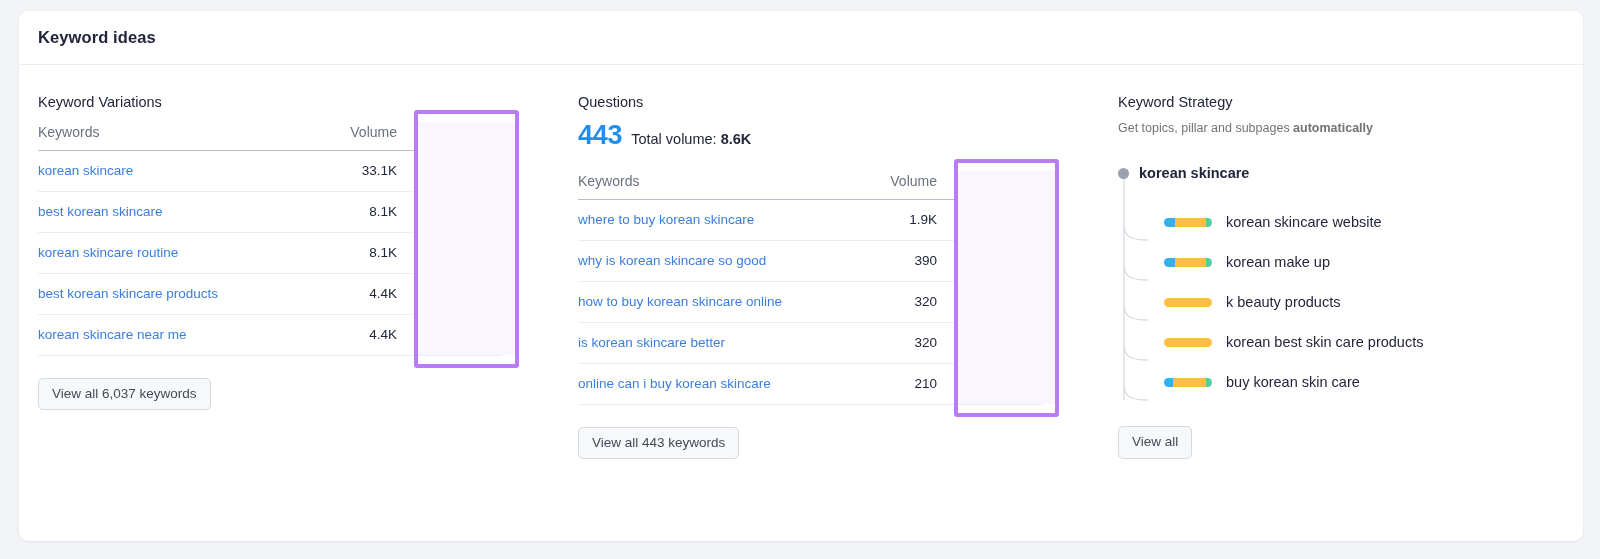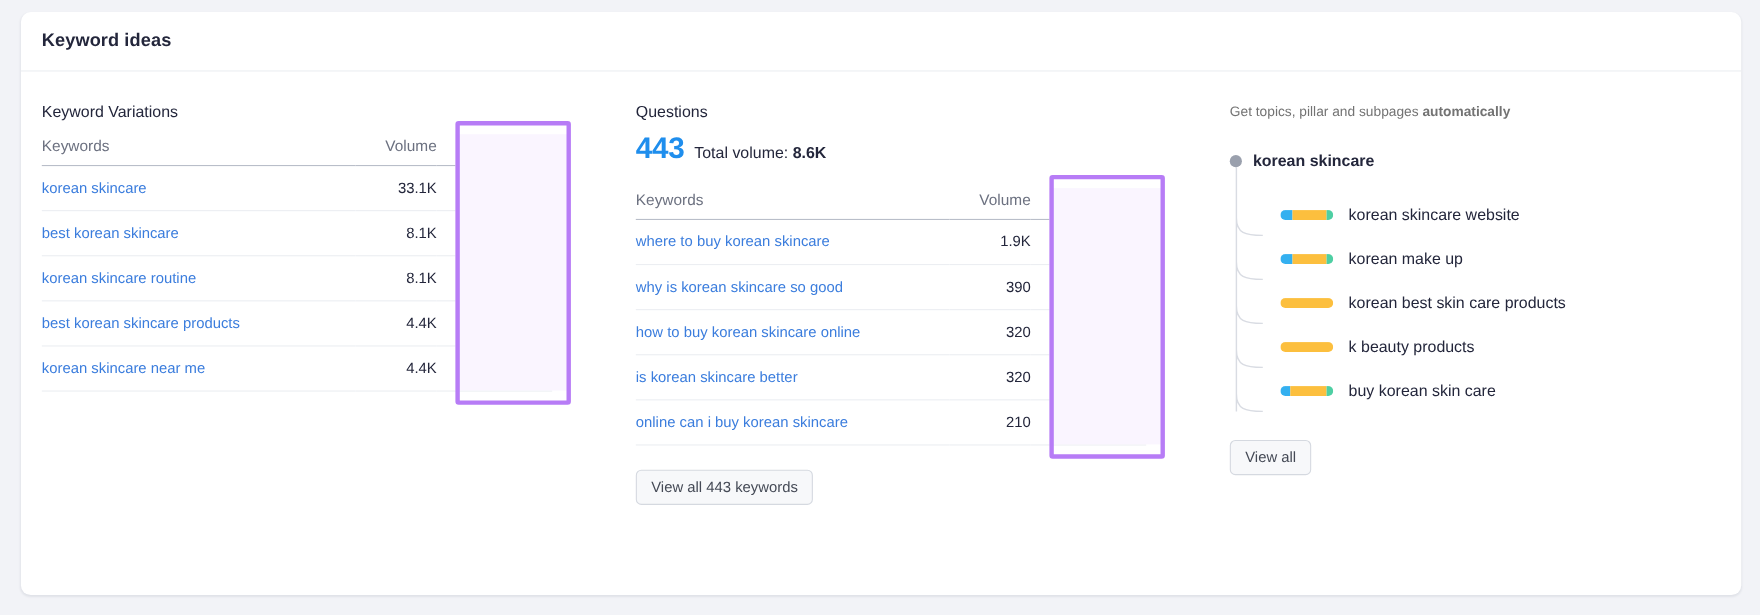--- a/index.html
+++ b/index.html
@@ -294,20 +294,21 @@
                   <td class="pkd"><span class="pkd-cellwrap">
                       <span>0</span>
                       <span class="dot" style="background: rgb(10, 164, 110);"></span>
                     </span></td>
                 </tr>
               </tbody>
           </table>
           <div class="pkd-highlight" style="left:376px; top:-12px; width:105px; height:258px;"></div>
         </div>
 
+        <button class="btn">View all 6,037 keywords</button>
       </div>
 
       <div class="col col-questions">
         <div class="sec-title">Questions</div>
         <div class="stat-line">
           <span class="stat-big">443</span>
           <span class="stat-rest">
             <span>Total volume:</span>
             <b>8.6K</b>
           </span>
@@ -381,20 +382,21 @@
                 </tr>
               </tbody>
           </table>
           <div class="pkd-highlight" style="left:376px; top:-12px; width:105px; height:258px;"></div>
         </div>
 
         <button class="btn">View all 443 keywords</button>
       </div>
 
       <div class="col col-strategy">
+        <div class="sec-title">Keyword Strategy</div>
         <div class="strategy-sub">
           <span>Get topics, pillar and subpages </span><b>automatically</b>
         </div>
 
         <div class="tree">
           <svg class="tree-svg" id="tree-lines" width="200" height="258">
               <path d="M 6 16 C 6 30, 6 30, 6 42 L 6 238 M 6 62 C 6 76, 14 78, 30 78 M 6 102 C 6 116, 14 118, 30 118 M 6 142 C 6 156, 14 158, 30 158 M 6 182 C 6 196, 14 198, 30 198 M 6 222 C 6 236, 14 238, 30 238" stroke="#d9dce3" stroke-width="1.3" fill="none"></path>
             </svg>
           <div class="tree-root">
             <span class="root-dot"></span>
@@ -414,27 +416,27 @@
                   <span style="background: rgb(52, 176, 240); width: 22%;"></span>
                   <span style="background: rgb(252, 191, 62); width: 66%;"></span>
                   <span style="background: rgb(78, 207, 163); width: 12%;"></span>
                 </div>
                 <span class="child-label">korean make up</span>
               </div>
               <div class="tree-child">
                 <div class="bar">
                   <span style="background: rgb(252, 191, 62); width: 100%;"></span>
                 </div>
-                <span class="child-label">korean best skin care products</span>
+                <span class="child-label">k beauty products</span>
               </div>
               <div class="tree-child">
                 <div class="bar">
                   <span style="background: rgb(252, 191, 62); width: 100%;"></span>
                 </div>
-                <span class="child-label">k beauty products</span>
+                <span class="child-label">korean best skin care products</span>
               </div>
               <div class="tree-child">
                 <div class="bar">
                   <span style="background: rgb(52, 176, 240); width: 18%;"></span>
                   <span style="background: rgb(252, 191, 62); width: 70%;"></span>
                   <span style="background: rgb(78, 207, 163); width: 12%;"></span>
                 </div>
                 <span class="child-label">buy korean skin care</span>
               </div>
             </div>

